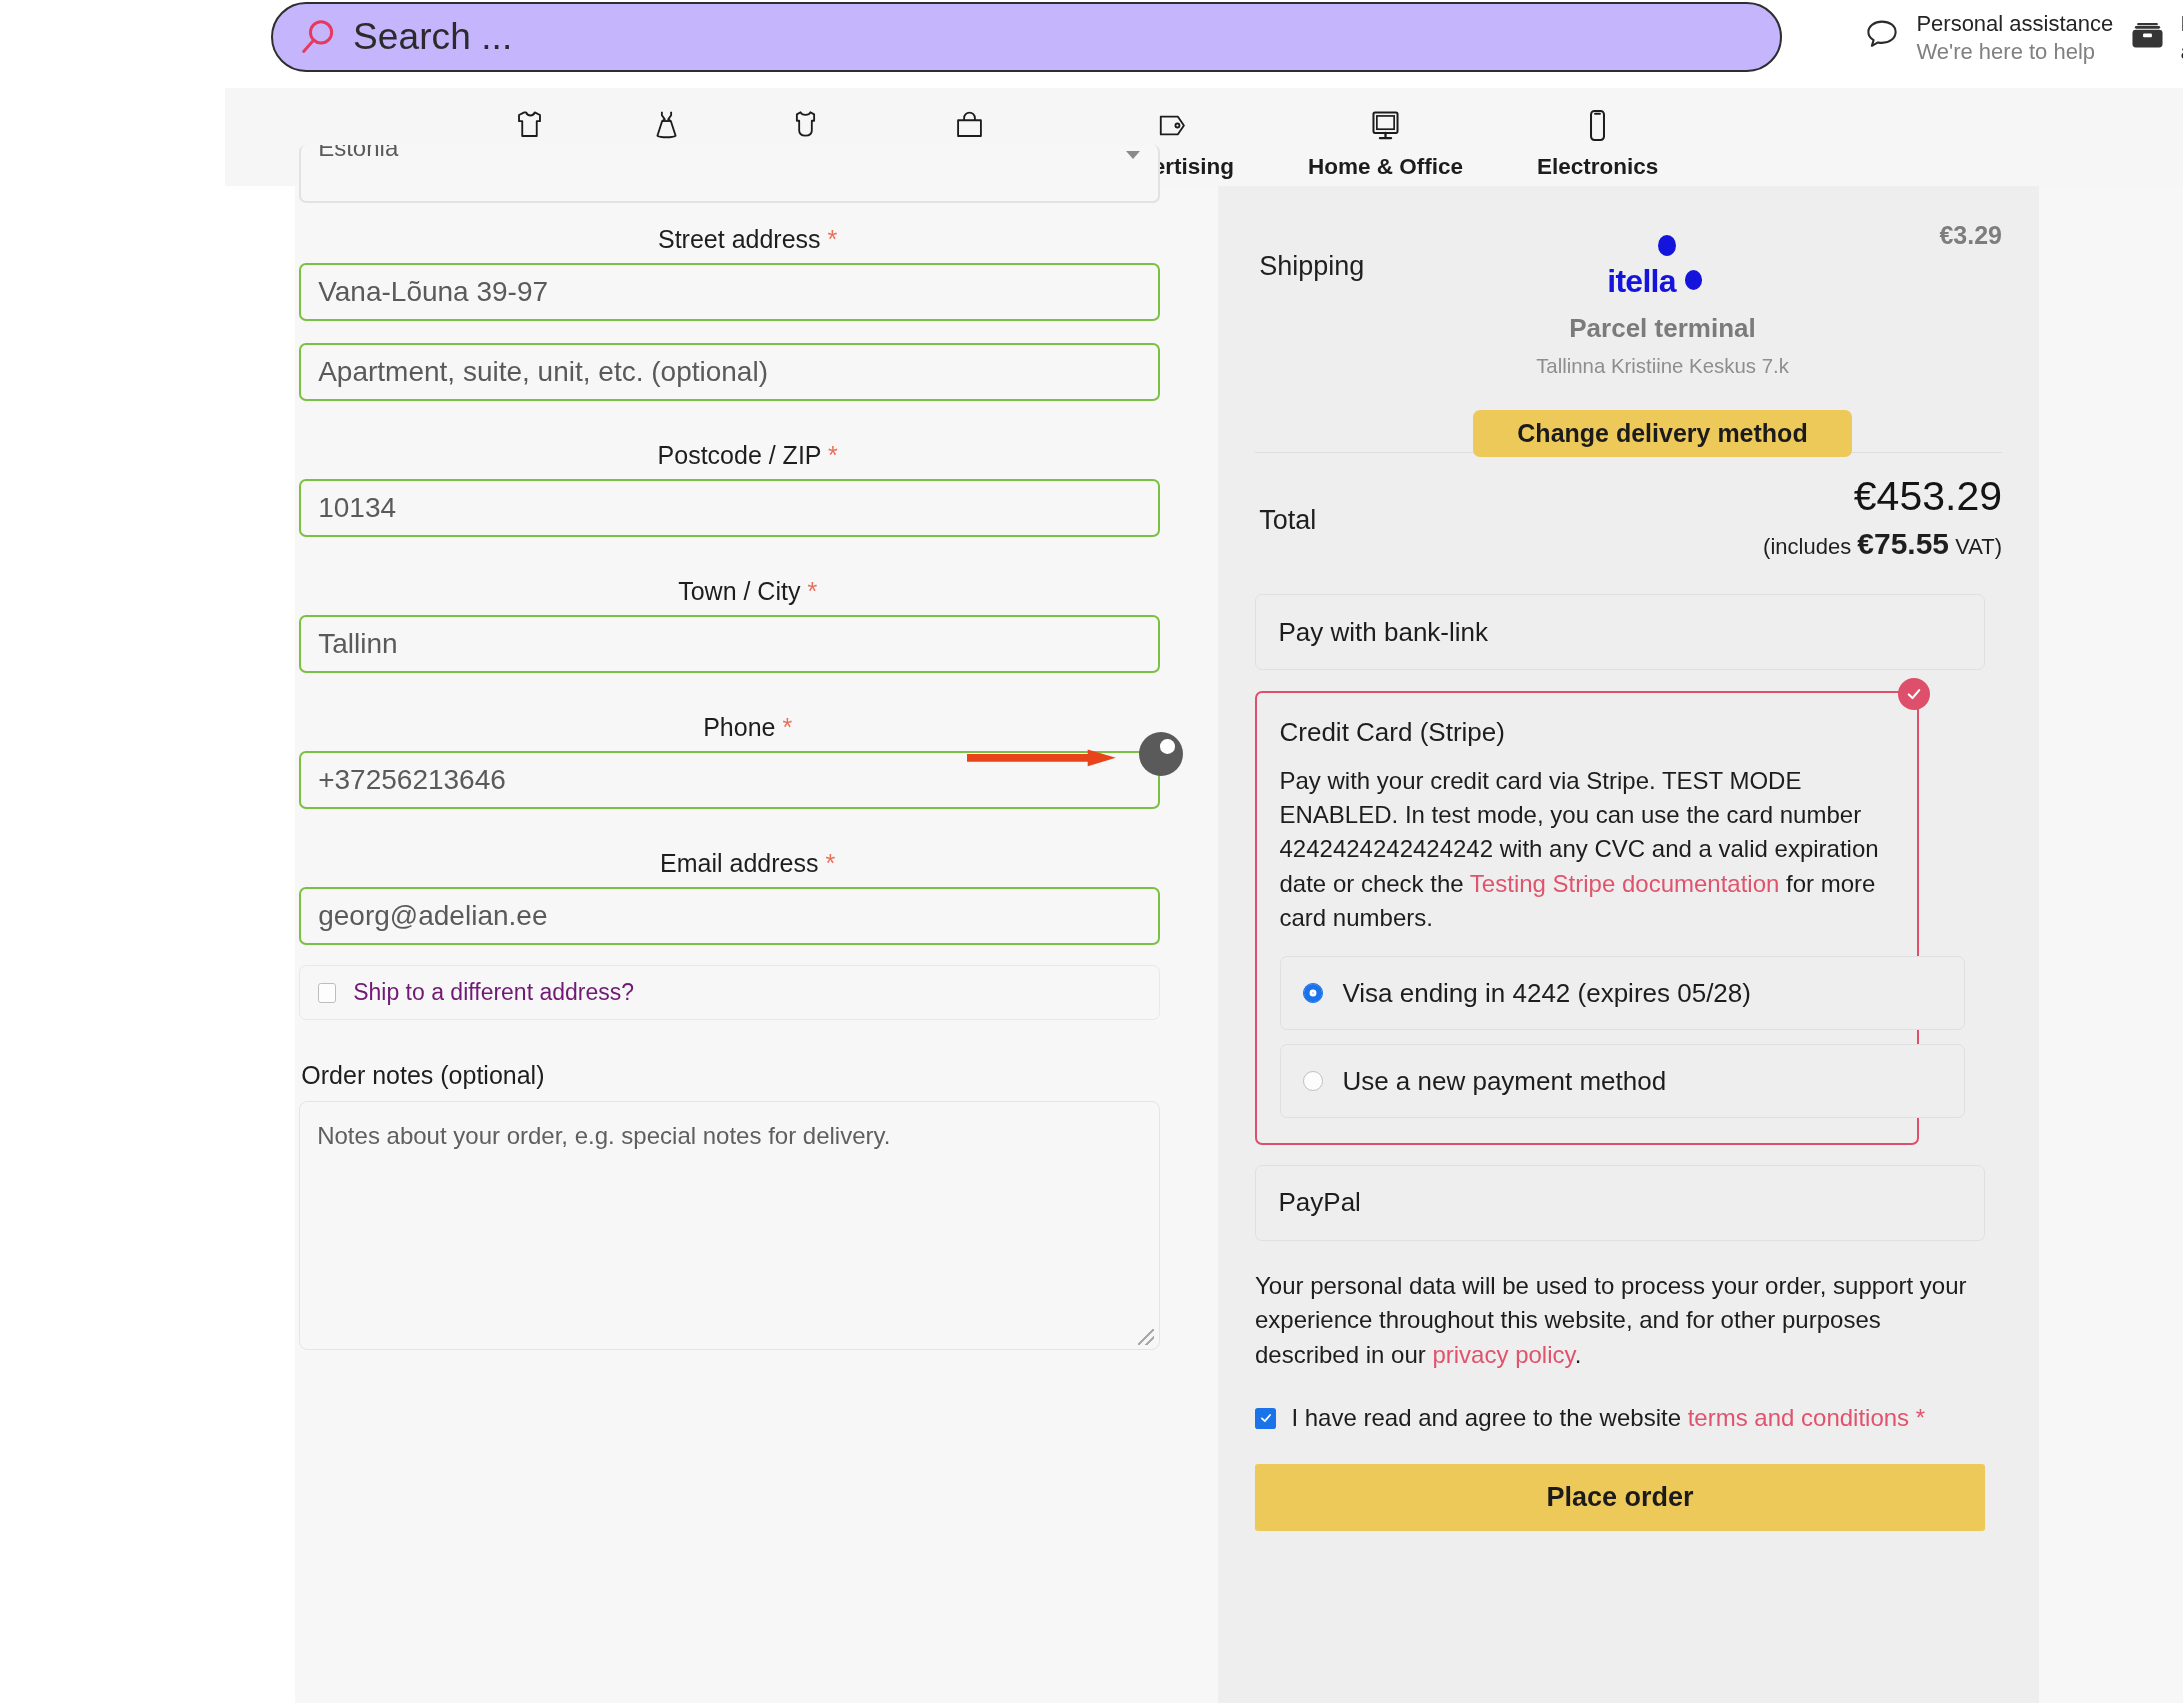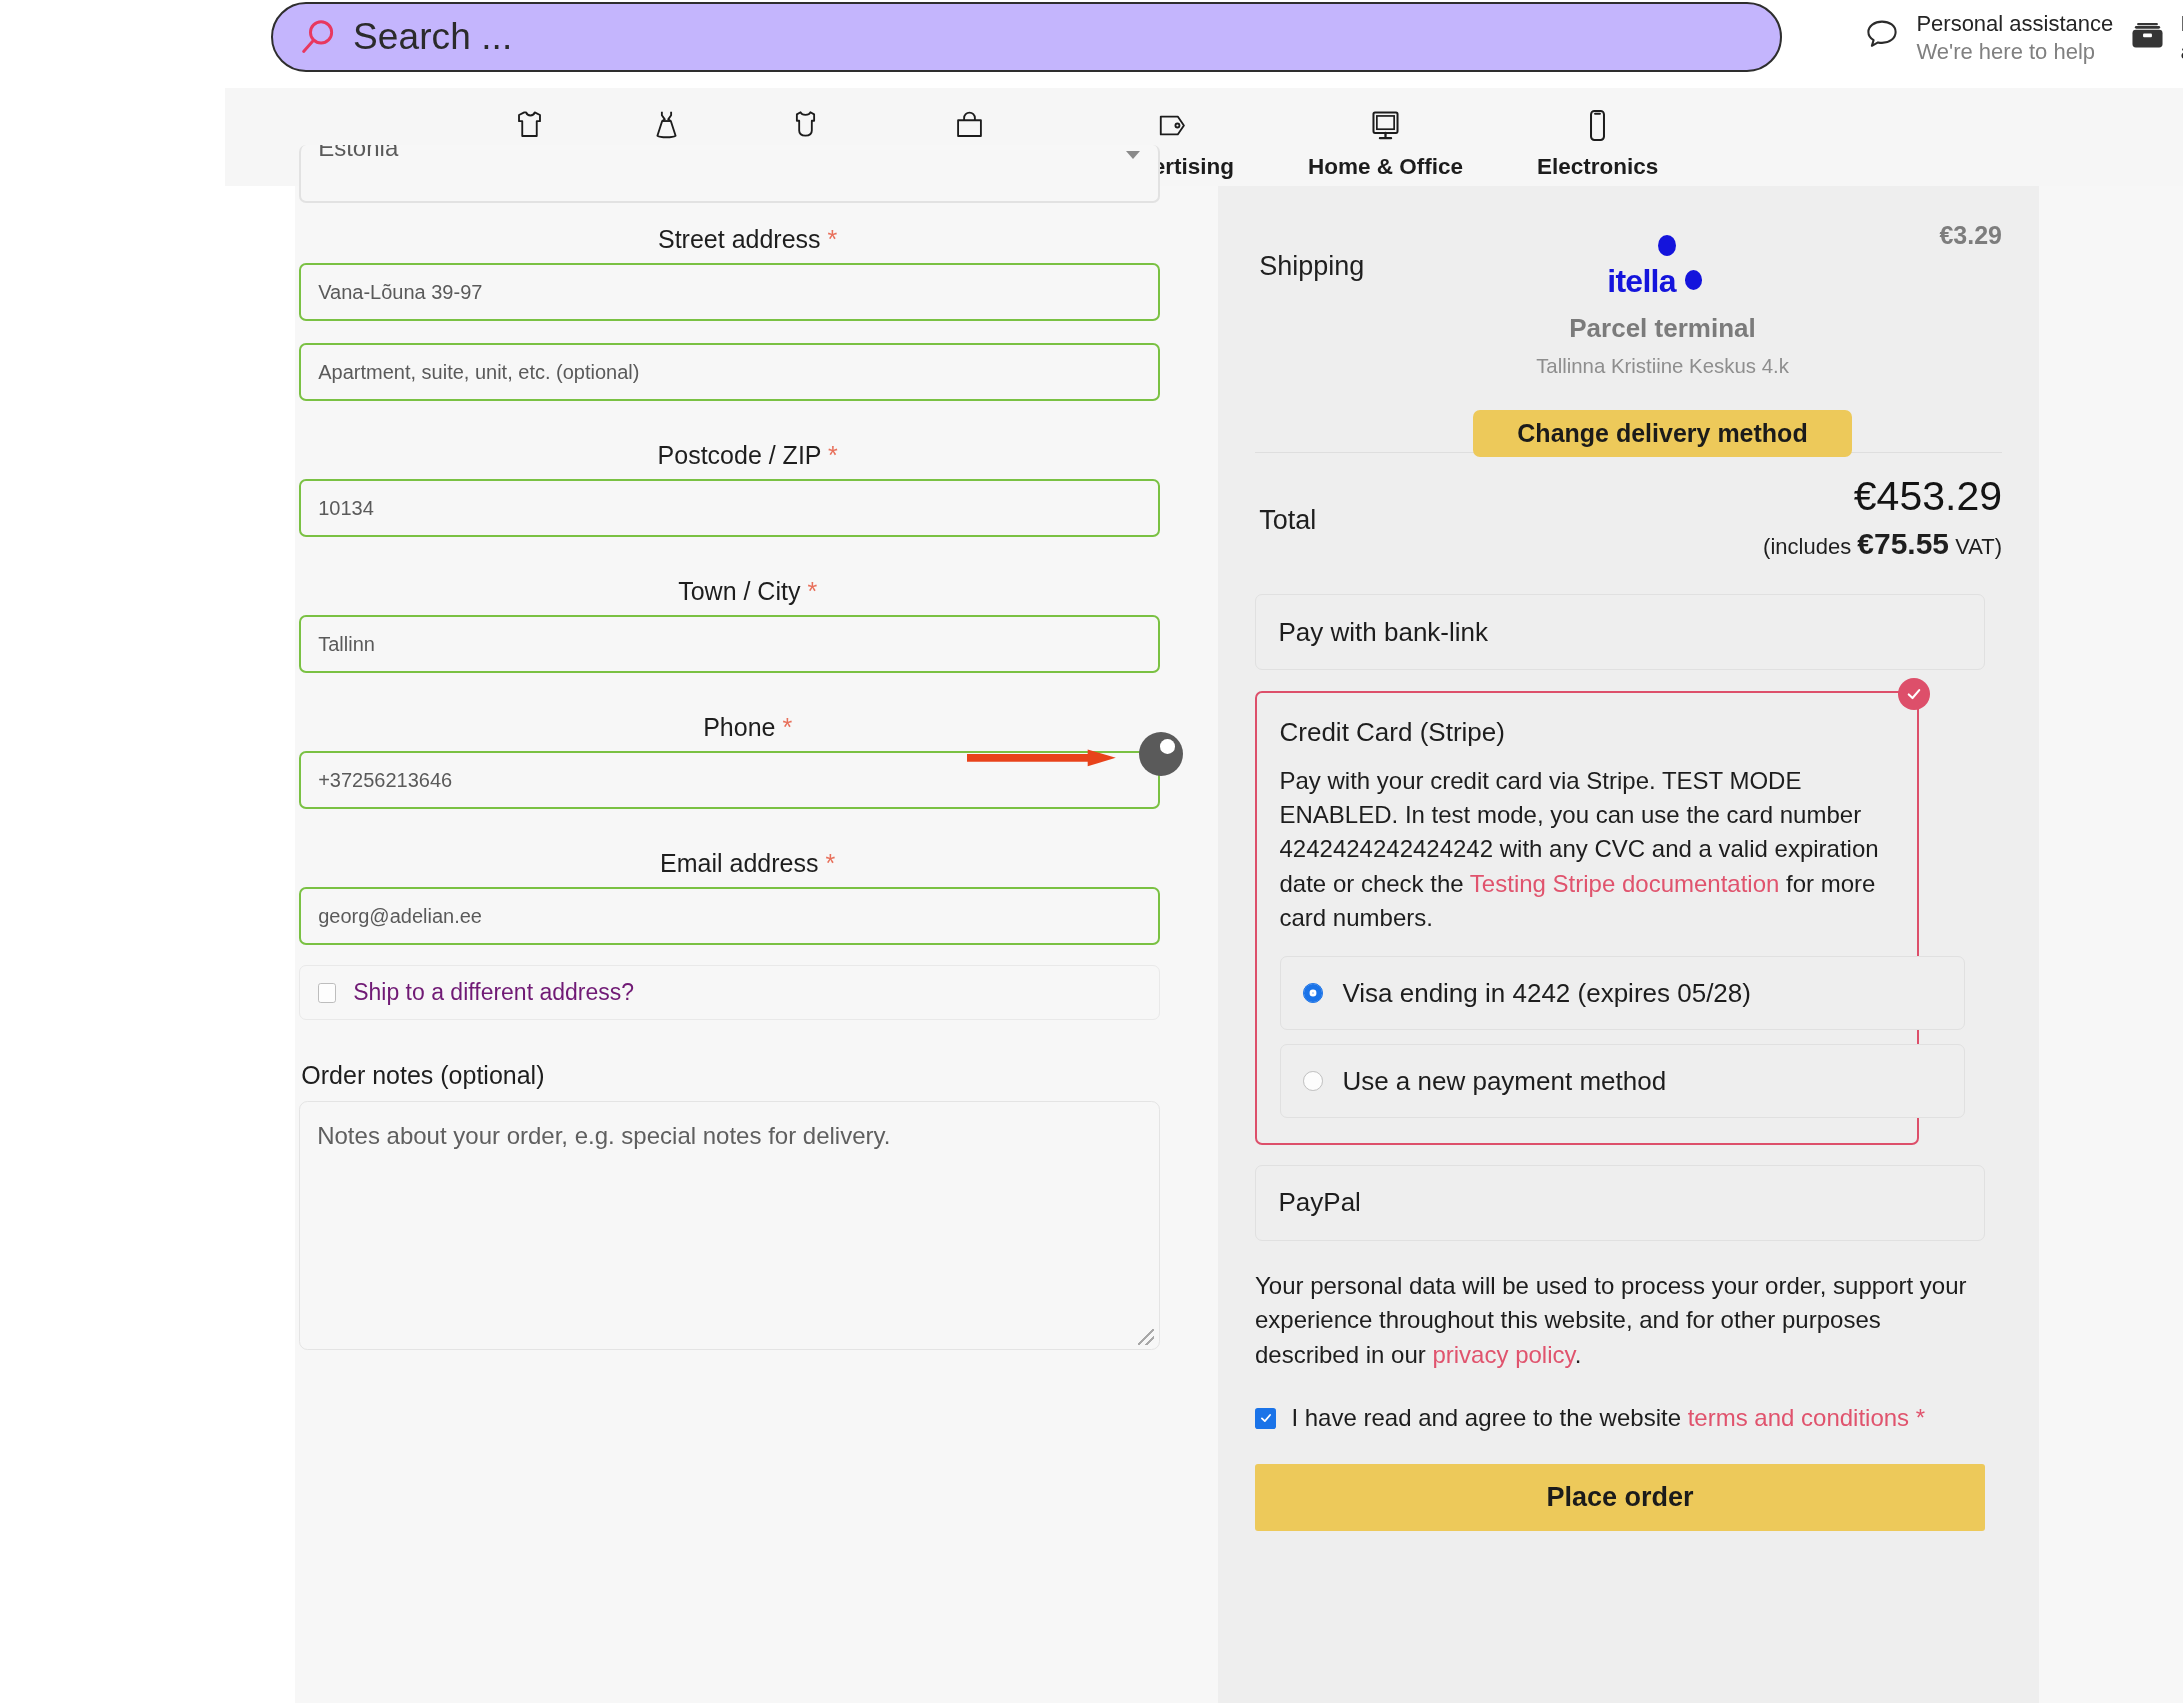--- a/index.html
+++ b/index.html
@@ -72,21 +72,21 @@
     font-size: 25px; color: #1e1e1e; font-weight: 400;
     margin: 0 0 9px 6.3px;
     text-align: center;
   }
   .req { color: #e8705b; font-size: 25px; }
   .inp {
     width: 861px; height: 58px; border-radius: 7px;
     background: #f7f7f7;
     border: 2.1px solid #7ac143;
     display: flex; align-items: center; padding-left: 17px;
-    font-size: 20px; color: #5a5a5a;
+    font-size: 28px; color: #5a5a5a;
     margin-left: 4.2px;
   }
   .country-cut {
     position: absolute; left: 4.2px; top: -41px;
     width: 861px; height: 58px; border-radius: 7px;
     border: 2.1px solid #e2e2e2; border-top: none;
     background: #f7f7f7;
     display: flex; align-items: flex-start; padding-left: 17px; padding-top: 0;
     font-size: 24px; color: #5a5a5a; overflow: hidden;
   }
@@ -449,21 +449,21 @@
 
       <div class="ship-row">
         <span class="ship-label">Shipping</span>
         <div class="ship-right">
           <div class="itella">
             <span class="itella-dot-top"></span>
             <span class="itella-word">itella</span>
             <span class="itella-dot-end"></span>
           </div>
           <div class="terminal-title">Parcel terminal</div>
-          <div class="terminal-sub">Tallinna Kristiine Keskus 4.k</div>
+          <div class="terminal-sub">Tallinna Kristiine Keskus 7.k</div>
           <button class="btn-change">Change delivery method</button>
         </div>
       </div>
 
       <div style="height:133px"></div>
       <div class="divider"></div>
 
       <div class="total-row">
         <span class="total-label">Total</span>
         <span class="total-amt">€453.29</span>

